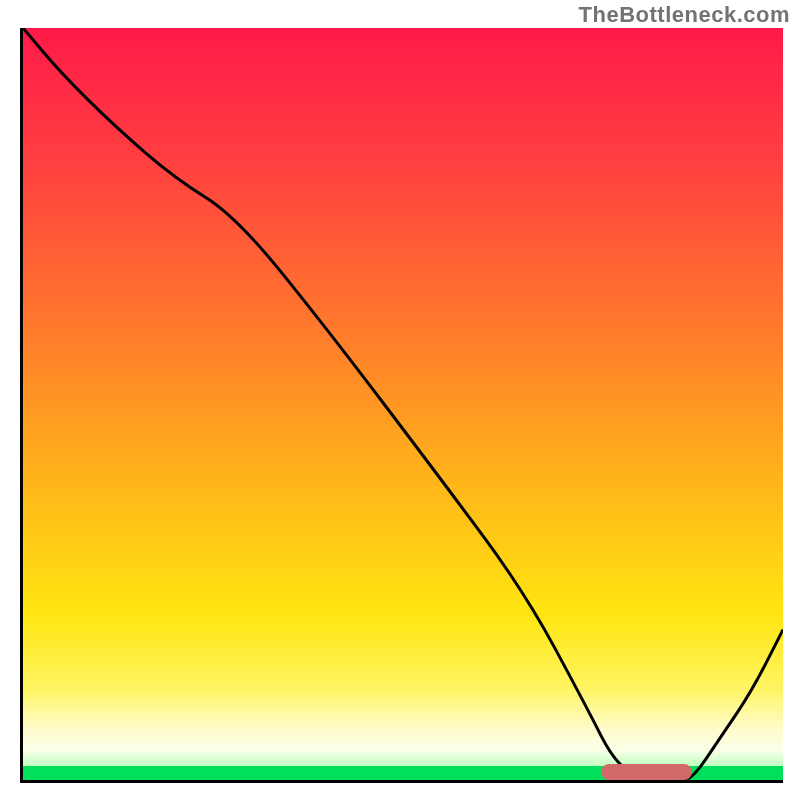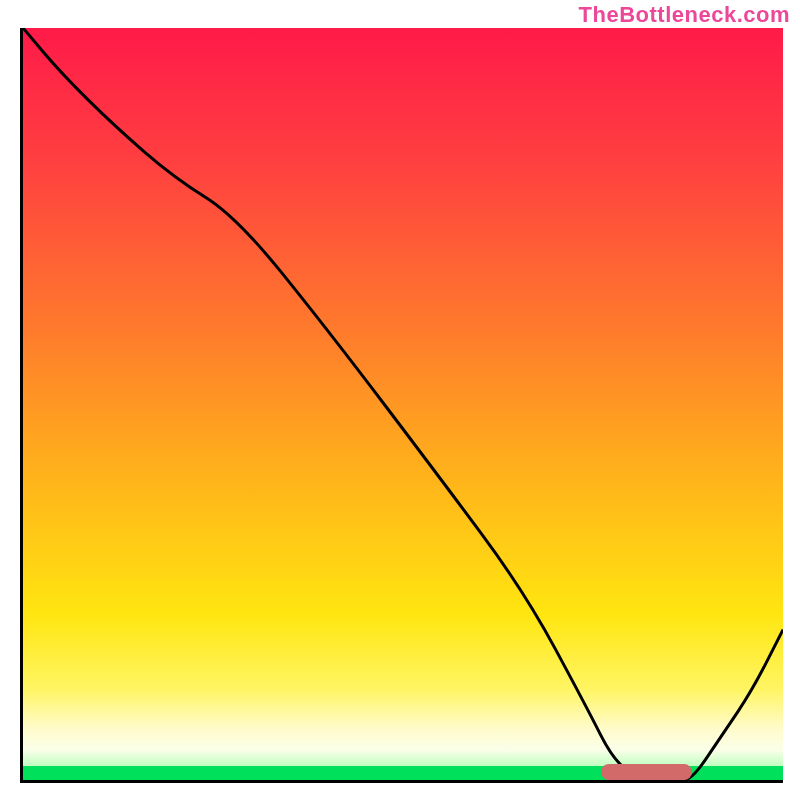--- a/index.html
+++ b/index.html
@@ -14,21 +14,21 @@
     position: relative;
     width: 800px;
     height: 800px;
   }
   .watermark {
     position: absolute;
     top: 2px;
     right: 10px;
     font-size: 22px;
     font-weight: bold;
-    color: #ec4899;
+    color: #737373;
     letter-spacing: 0.5px;
     z-index: 10;
   }
   .plot-area {
     position: absolute;
     left: 20px;
     top: 28px;
     width: 760px;
     height: 752px;
     border-left: 3px solid #000;

